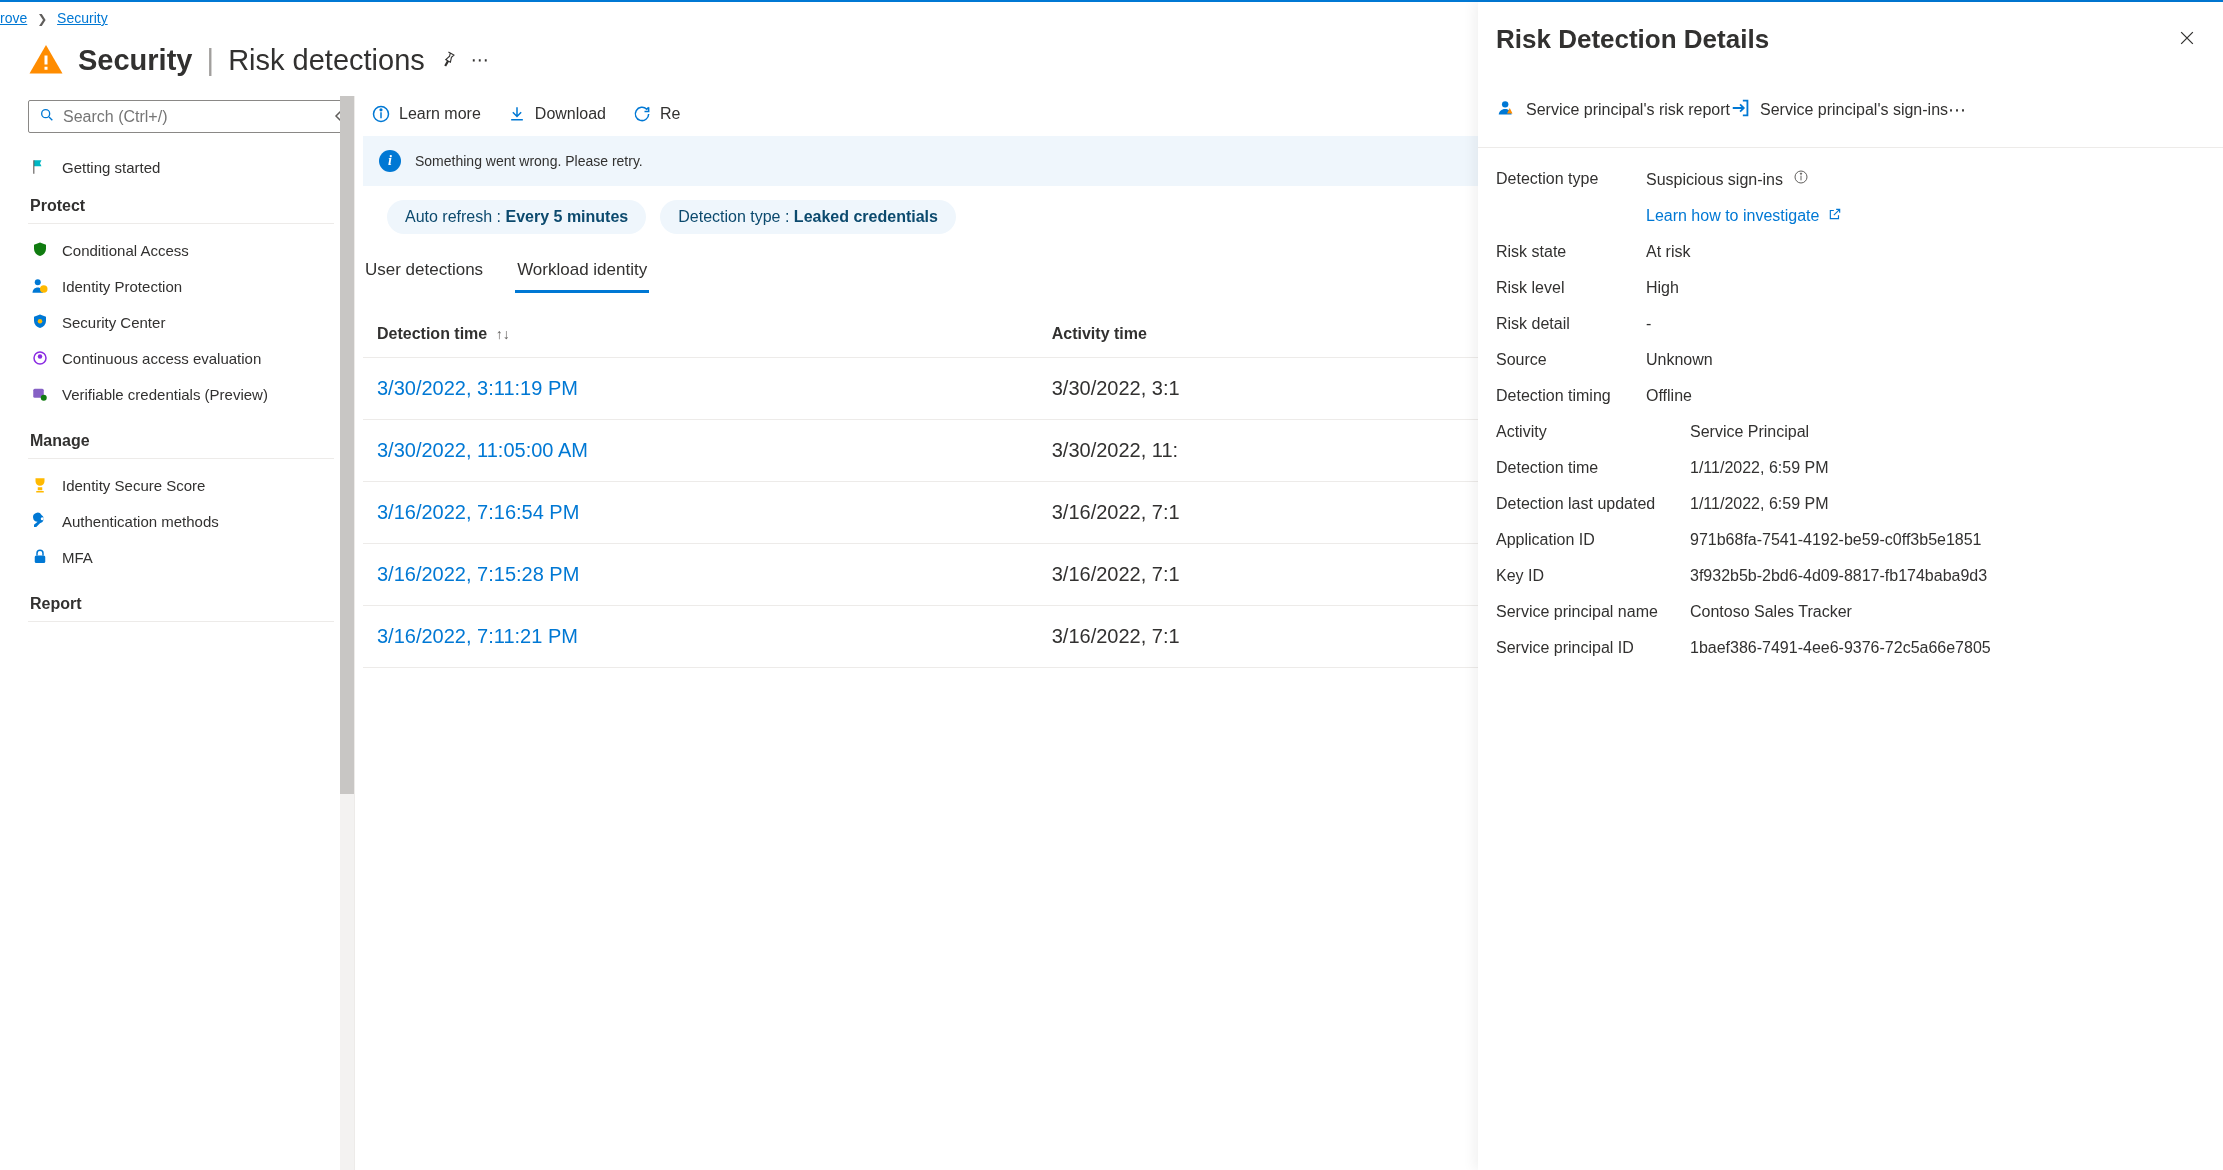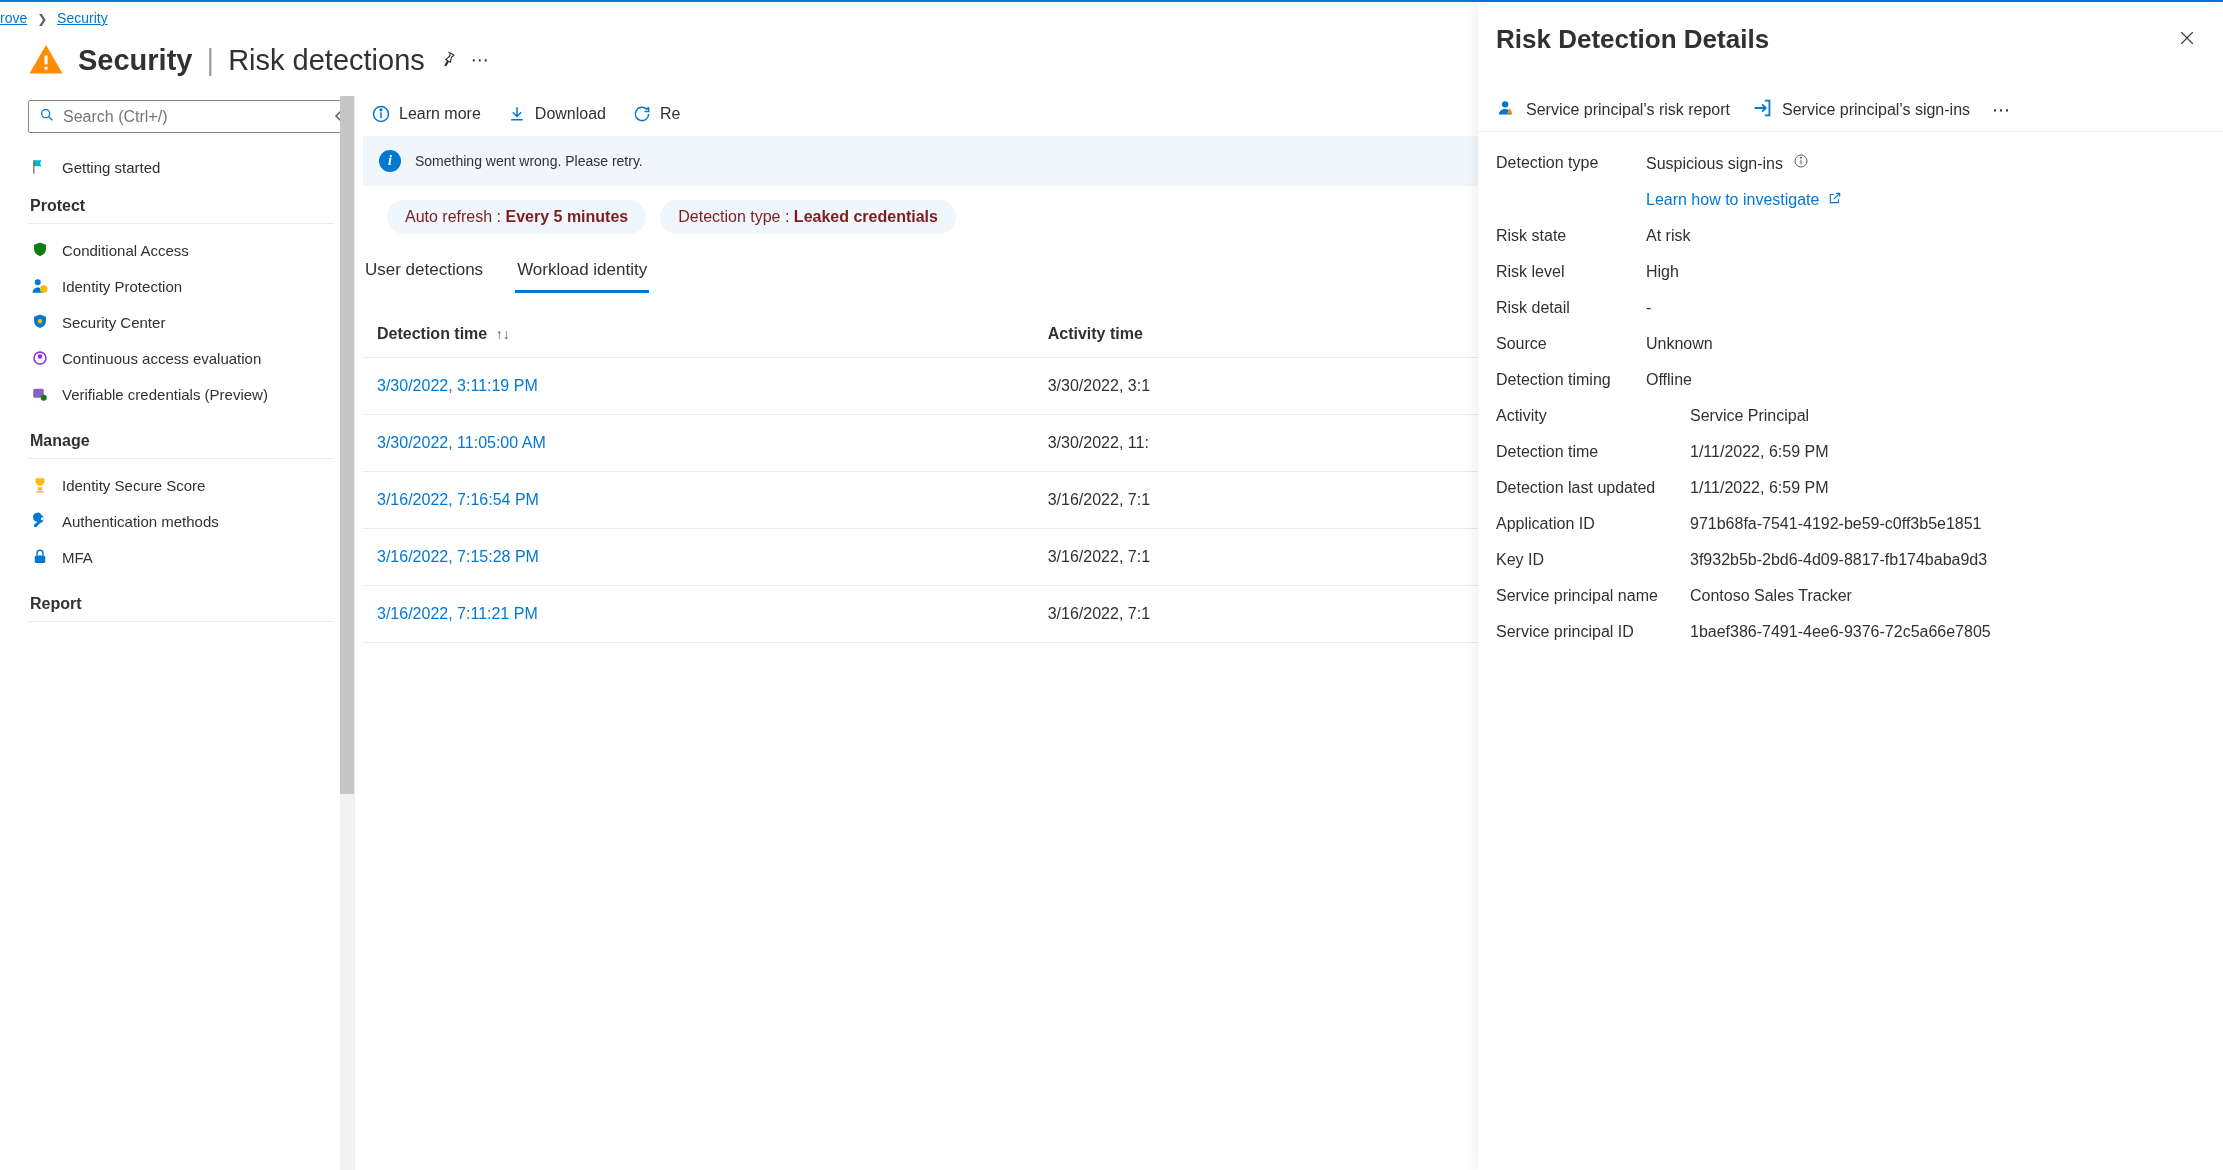--- a/index.html
+++ b/index.html
@@ -47,43 +47,43 @@
     .cmd-bar { display:flex; align-items:center; gap:26px; padding: 8px 8px; }
     .cmd { display:flex; align-items:center; gap:8px; color:#323130; font-size:16px; cursor:pointer; }
     .cmd svg { color:#0078d4; }
 
     
     .banner { display:flex; align-items:center; gap:14px; background:#eff6fc; padding: 14px 16px; margin: 4px 0 14px 0; }
     .banner .info-icon { background:#0078d4; width:22px; height:22px; border-radius:50%; color:#fff; display:inline-flex; align-items:center; justify-content:center; font-style:italic; font-family:Georgia,serif; font-weight:700; font-size:14px; }
 
     
     .pill-row { display:flex; gap:14px; margin: 6px 0 16px 24px; }
-    .pill { background:#eff6fc; border-radius:22px; padding:8px 18px; font-size:16px; color:#7f1d1d; cursor:pointer; white-space:nowrap; }
+    .pill { background:#eff6fc; border-radius:22px; padding:8px 18px; font-size:16px; color:#0c4a6e; cursor:pointer; white-space:nowrap; }
     .pill .pill-label { }
     .pill .pill-value { font-weight:700; }
 
     
     .tab-row { display:flex; gap:30px; padding: 4px 0 0 0; }
     .tab { font-size:17px; color:#323130; padding: 6px 2px 10px 2px; cursor:pointer; border-bottom: 3px solid transparent; }
     .tab.active { border-bottom-color:#0078d4; font-weight:400; }
 
     
     table.detections { width:100%; border-collapse:collapse; margin-top: 18px; }
     table.detections th { text-align:left; font-weight:600; font-size:16px; padding: 14px 14px; border-bottom:1px solid #edebe9; }
     table.detections th .sort { font-size:14px; color:#605e5c; margin-left:4px; }
-    table.detections td { padding: 19px 14px; font-size:16px; border-bottom:1px solid #edebe9; }
+    table.detections td { padding: 19px 14px; font-size:20px; border-bottom:1px solid #edebe9; }
     table.detections td.link a { color:#0078d4; text-decoration:none; }
 
     
     .details-pane { width: 745px; flex: 0 0 745px; border-left: 0; background:#fff; display:flex; flex-direction:column; box-shadow: -4px 0 12px rgba(0,0,0,.06); }
     .details-header { display:flex; align-items:center; justify-content:space-between; padding: 22px 26px 36px 18px; }
     .details-header h2 { font-size:26px; font-weight:700; color:#323130; }
     .details-close { cursor:pointer; color:#323130; }
 
-    .details-cmd { display:flex; align-items:center; gap:22px; padding: 6px 18px 8px 18px; border-bottom:1px solid #edebe9; }
+    .details-cmd { display:flex; align-items:center; padding: 6px 18px 24px 18px; border-bottom:1px solid #edebe9; }
     .details-cmd .cmd { font-size:16px; }
 
     .kv-block { padding: 12px 18px 0 18px; }
     .kv-row { display:flex; align-items:center; padding: 9px 0; font-size:16px; }
     .kv-row .k { width: 150px; color:#323130; flex:0 0 auto; }
     .kv-row.wide .k { width: 194px; }
     .kv-row .v { color:#323130; }
     .kv-row .v a { color:#0078d4; text-decoration:none; }
     .v .info-sm { margin-left:6px; display:inline-flex; }
 

